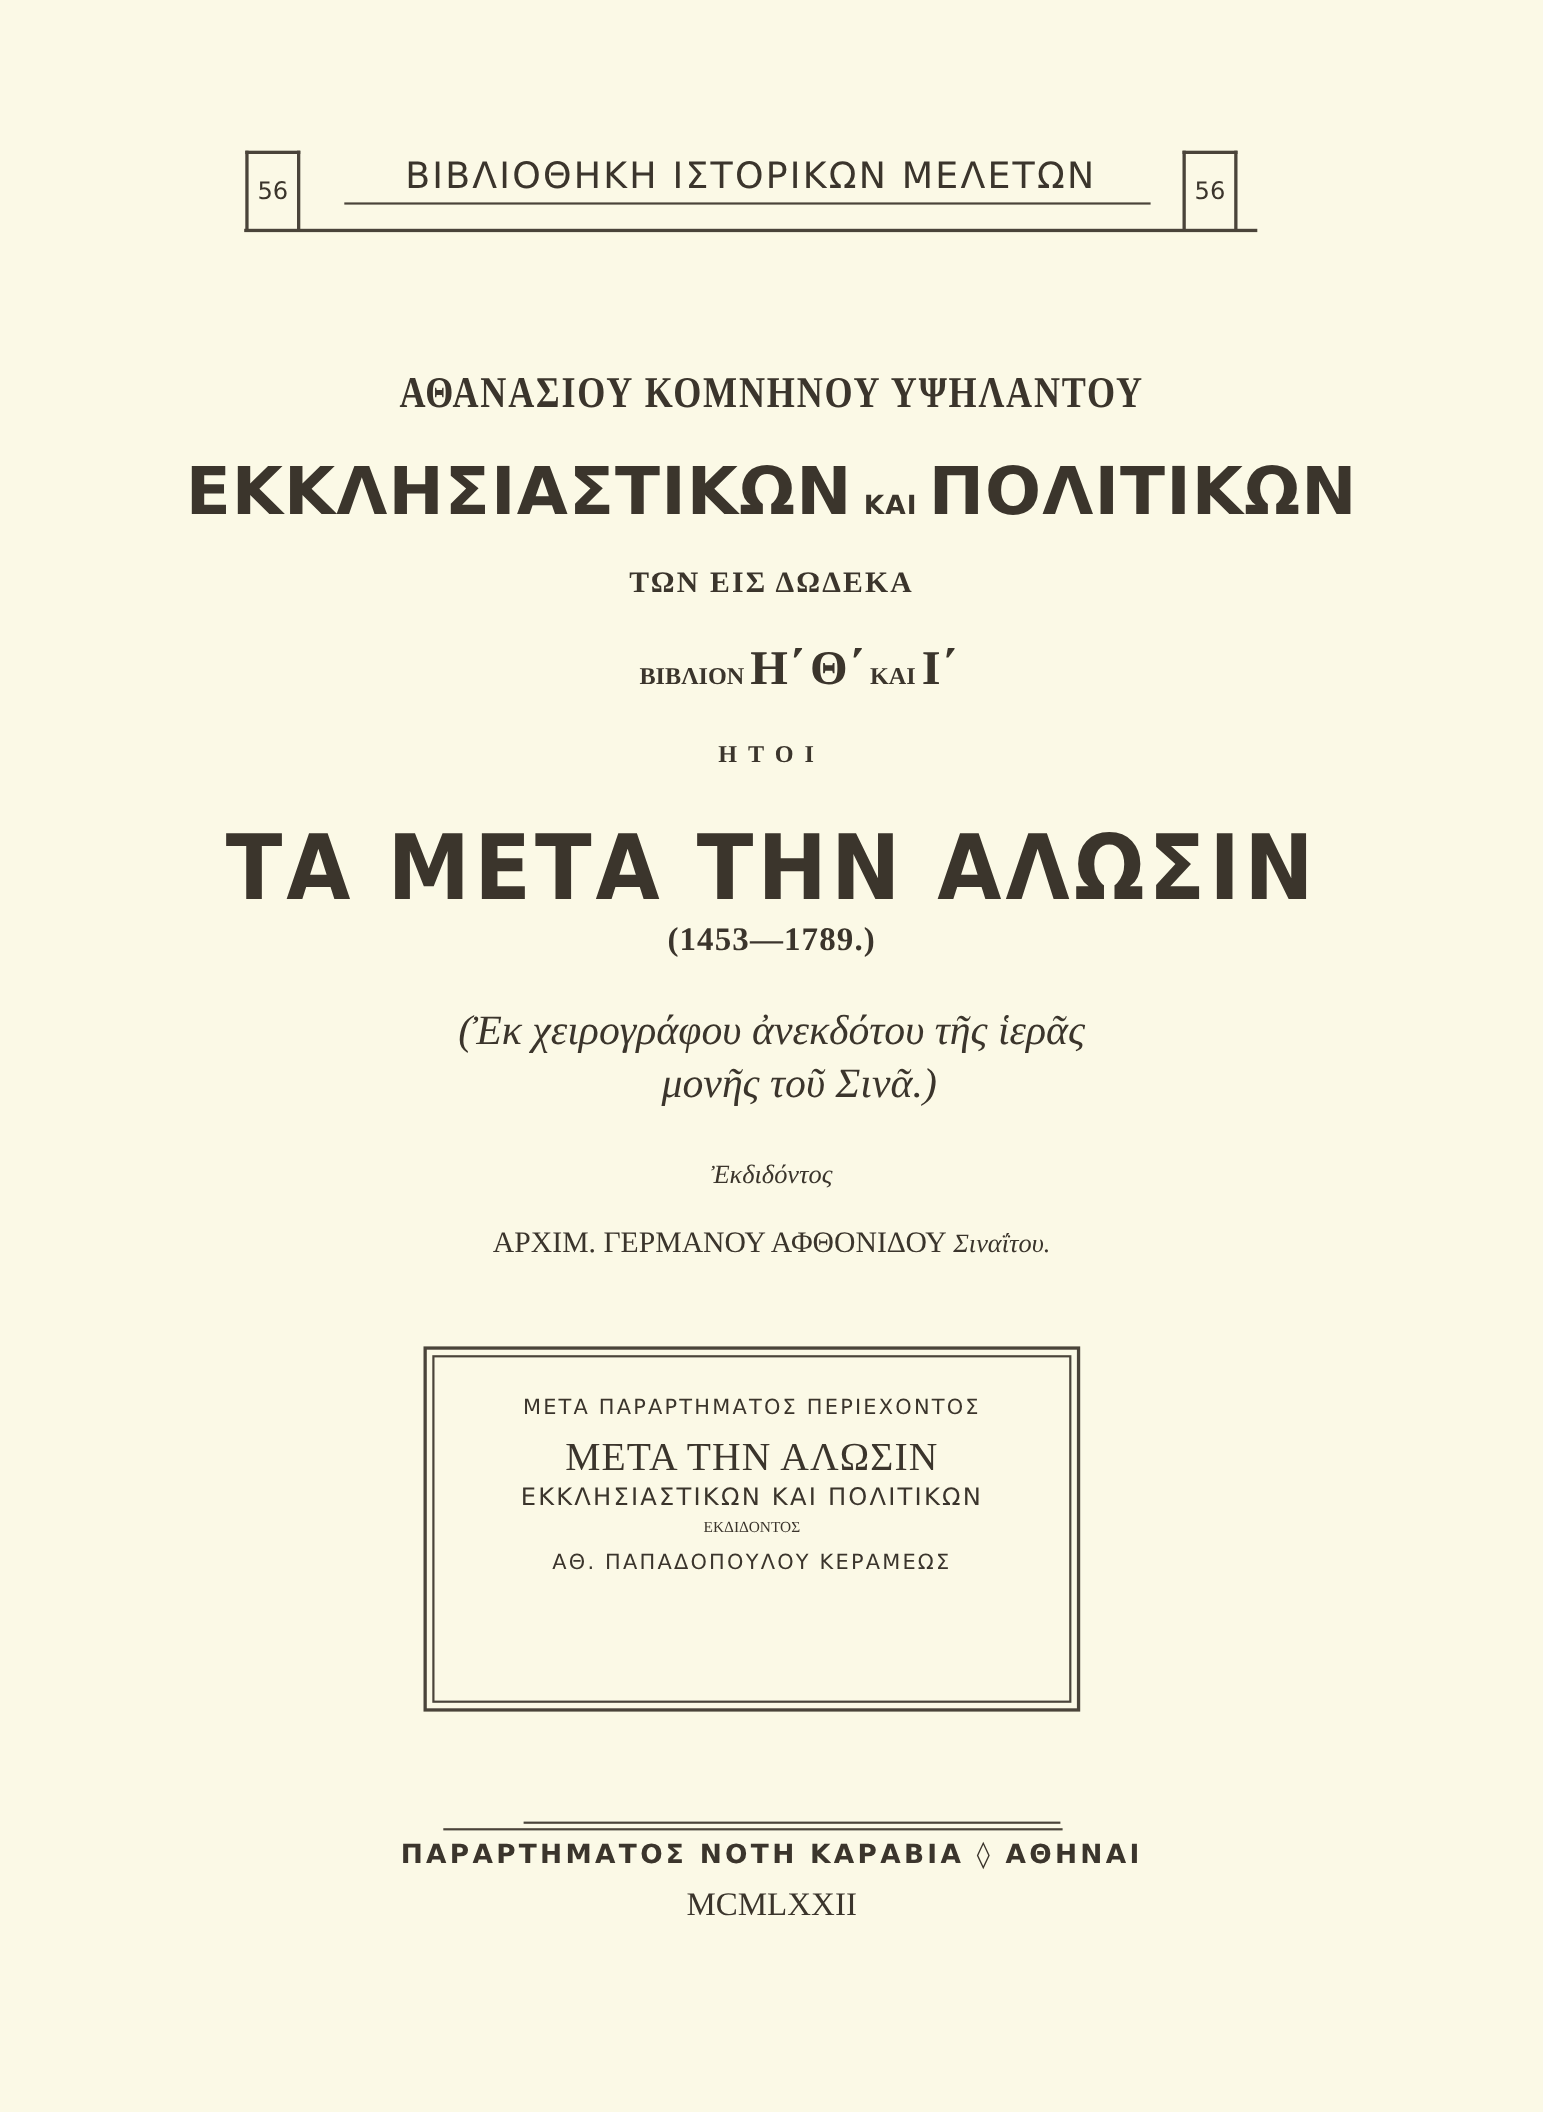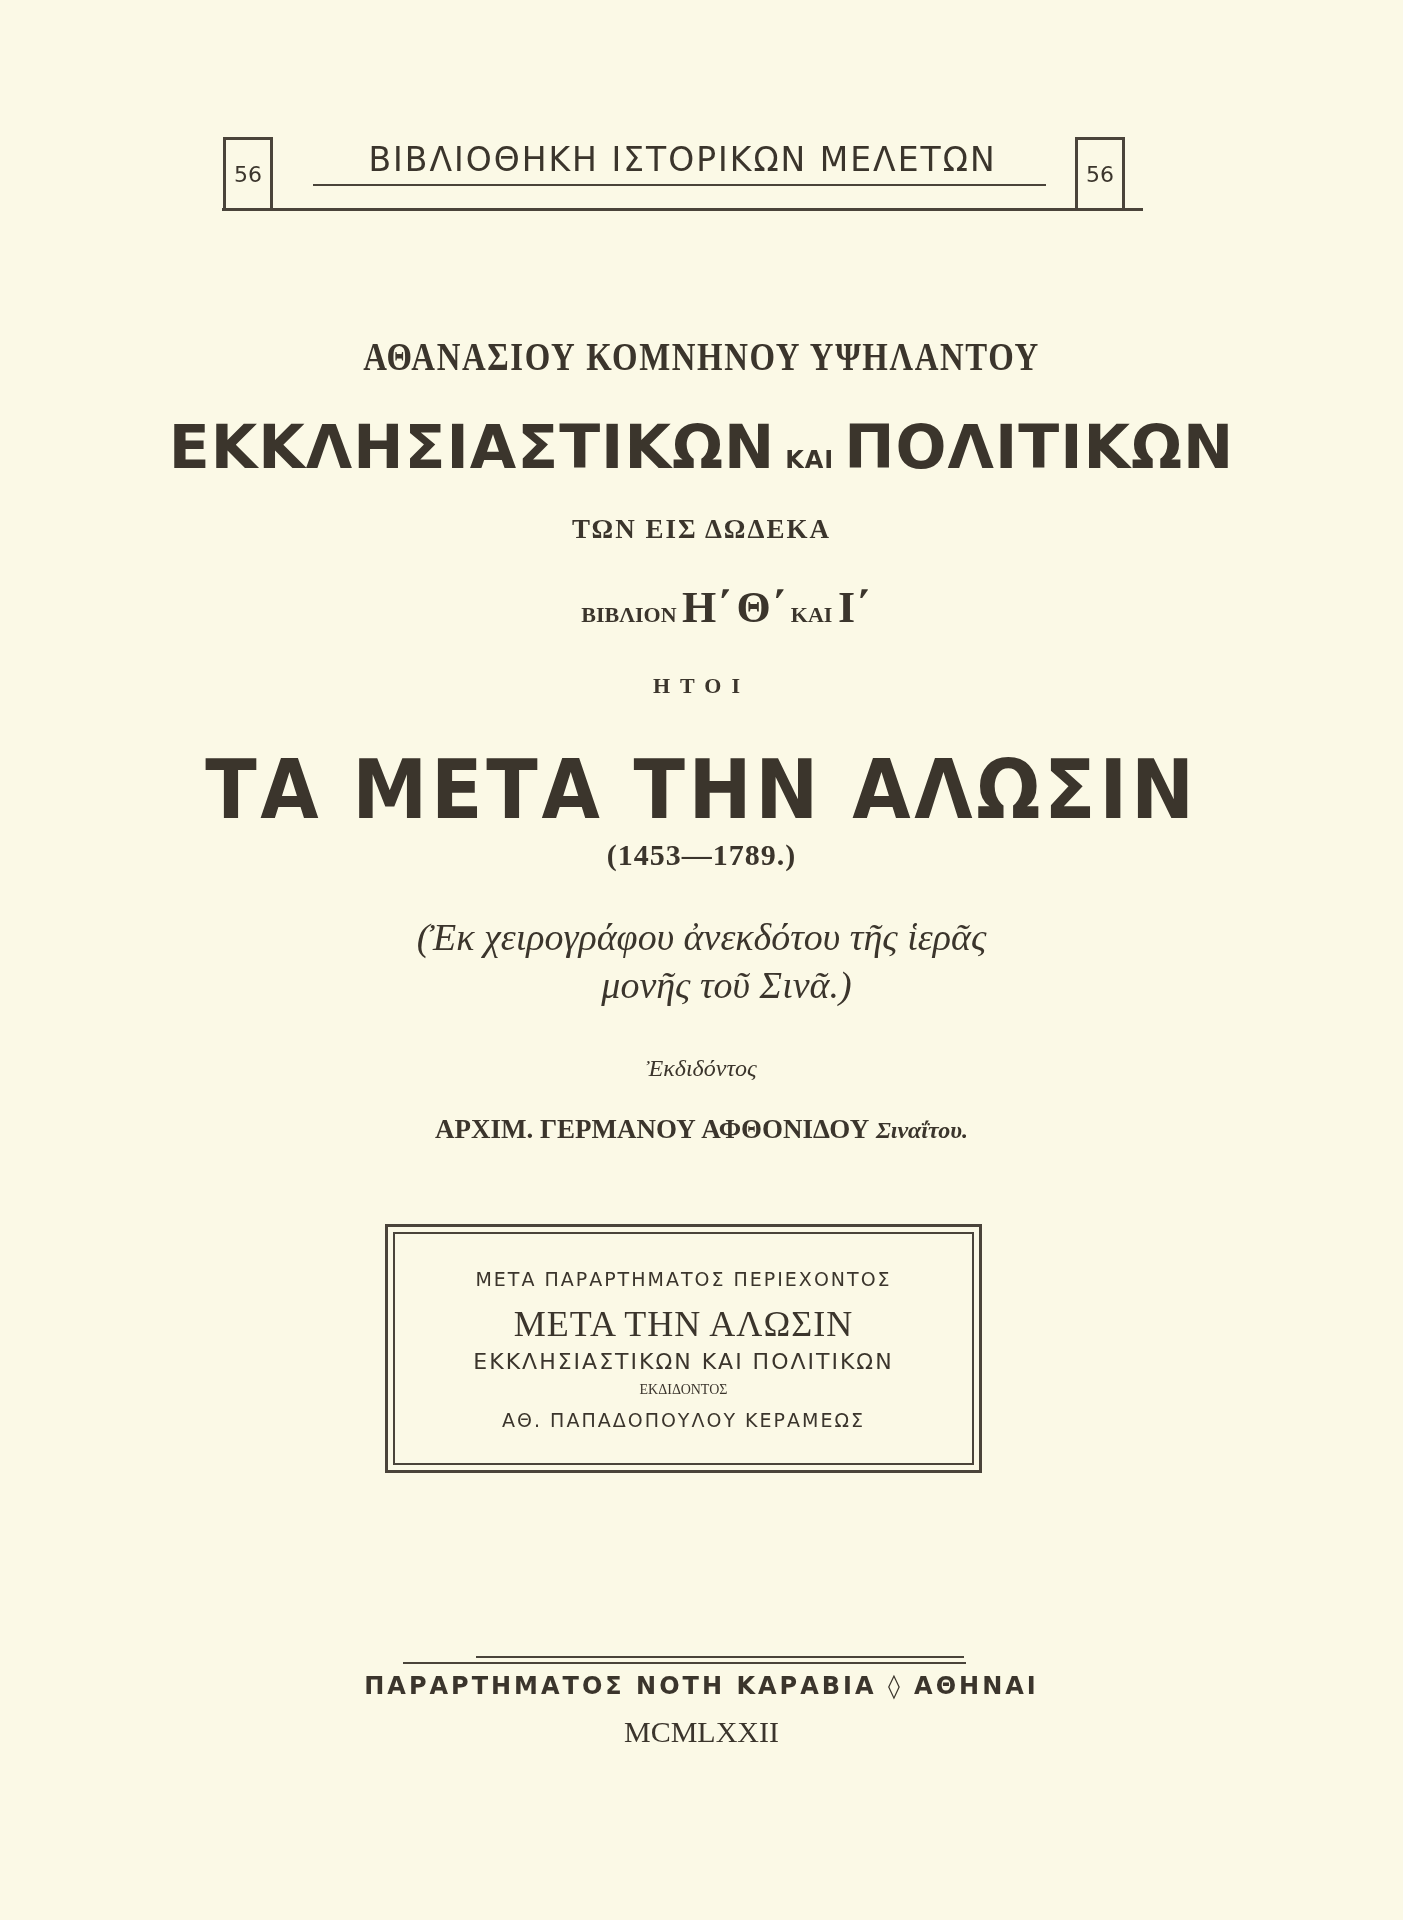--- a/index.html
+++ b/index.html
@@ -25,25 +25,25 @@
   .work .kai { font-size: 24px; margin: 0 10px; }
   .twelve { top: 514px; font-size: 27px; font-weight: bold; letter-spacing: 2px; }
   .books  { top: 582px; font-size: 22px; font-weight: bold; margin-left: 24px; }
   .books .big { font-size: 44px; font-weight: bold; }
   .htoi   { top: 673px; font-size: 22px; font-weight: bold; letter-spacing: 10px; }
   .main-title { top: 742px; font-size: 82px; font-weight: bold; letter-spacing: 4px; transform: scaleX(0.92); }
   .dates  { top: 838px; font-size: 30px; font-weight: bold; letter-spacing: 1px; }
   .manu1  { top: 915px; font-size: 38px; font-style: italic; }
   .manu2  { top: 963px; font-size: 38px; font-style: italic; margin-left: 25px; }
   .edited-label { top: 1055px; font-size: 24px; font-style: italic; text-align: center; }
-  .editor { top: 1114px; font-size: 27px; font-weight: bold; }
+  .editor { top: 1114px; font-size: 27px; }
   .editor .ital { font-style: italic; font-size: 24px; }
 
   .appendix-box {
-    left: 385px; top: 1224px; width: 597px; height: 249px; box-sizing: border-box;
+    left: 385px; top: 1224px; width: 597px; height: 332px; box-sizing: border-box;
     border: 3px solid #4a443a; padding: 5px;
   }
   .appendix-inner {
     width: 100%; height: 100%; box-sizing: border-box; border: 2px solid #4a443a;
     text-align: center; padding-top: 34px;
   }
   .ap-line { white-space: nowrap; color:#3b352c; }
   .ap1 { font-size: 19px; letter-spacing: 2px; margin-bottom: 13px; }
   .ap2 { font-size: 23px; letter-spacing: 2px; margin-bottom: 6px; }
   .ap3 { font-size: 36px; letter-spacing: 1px; margin-bottom: 4px; }

